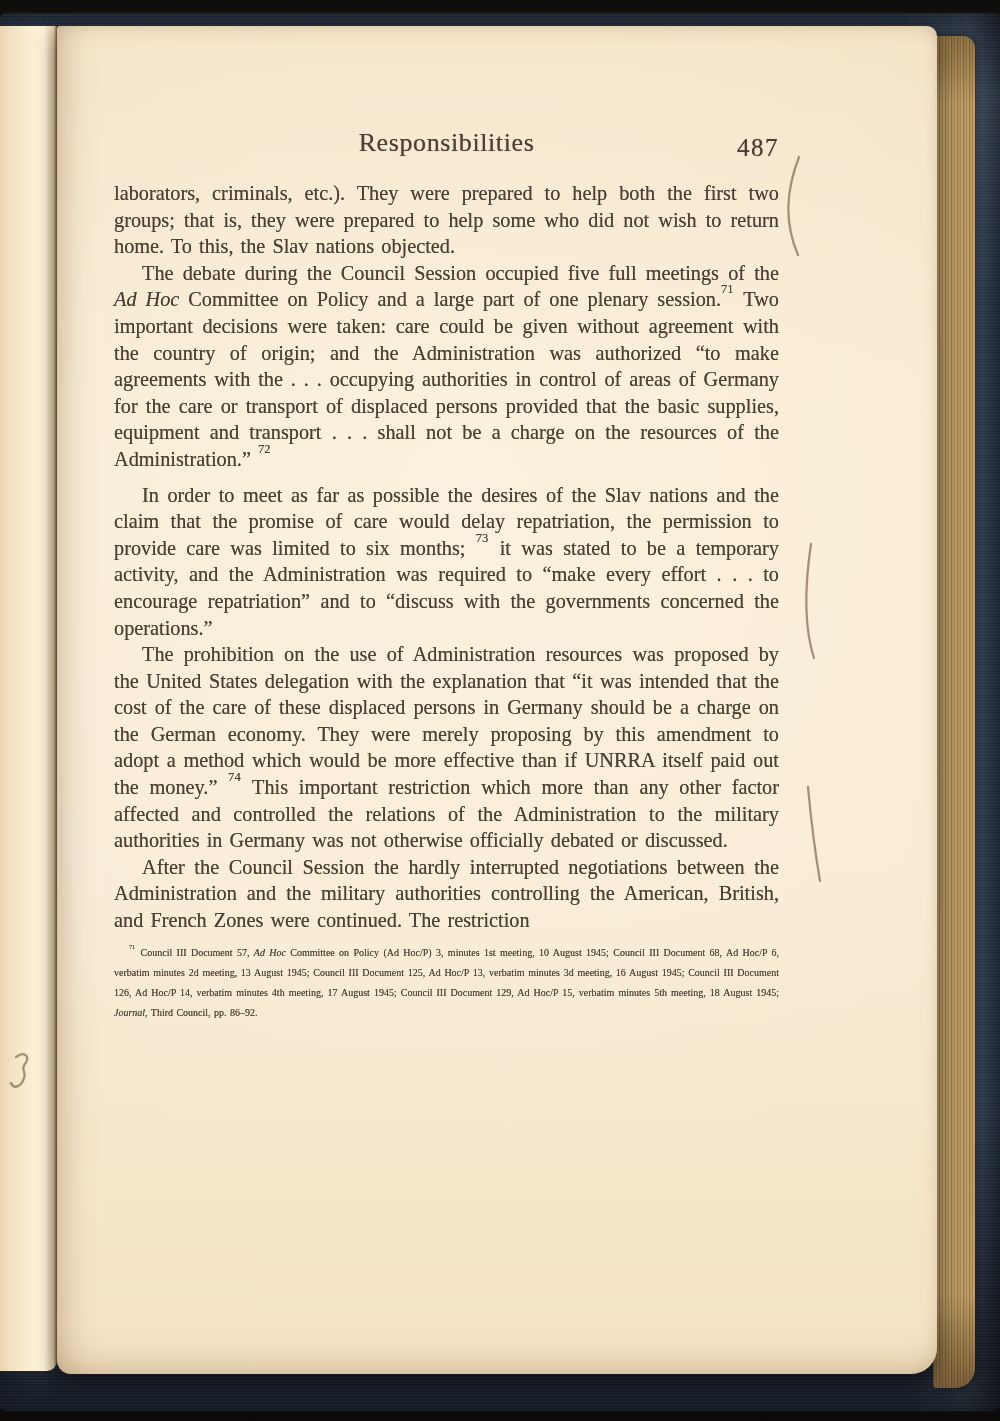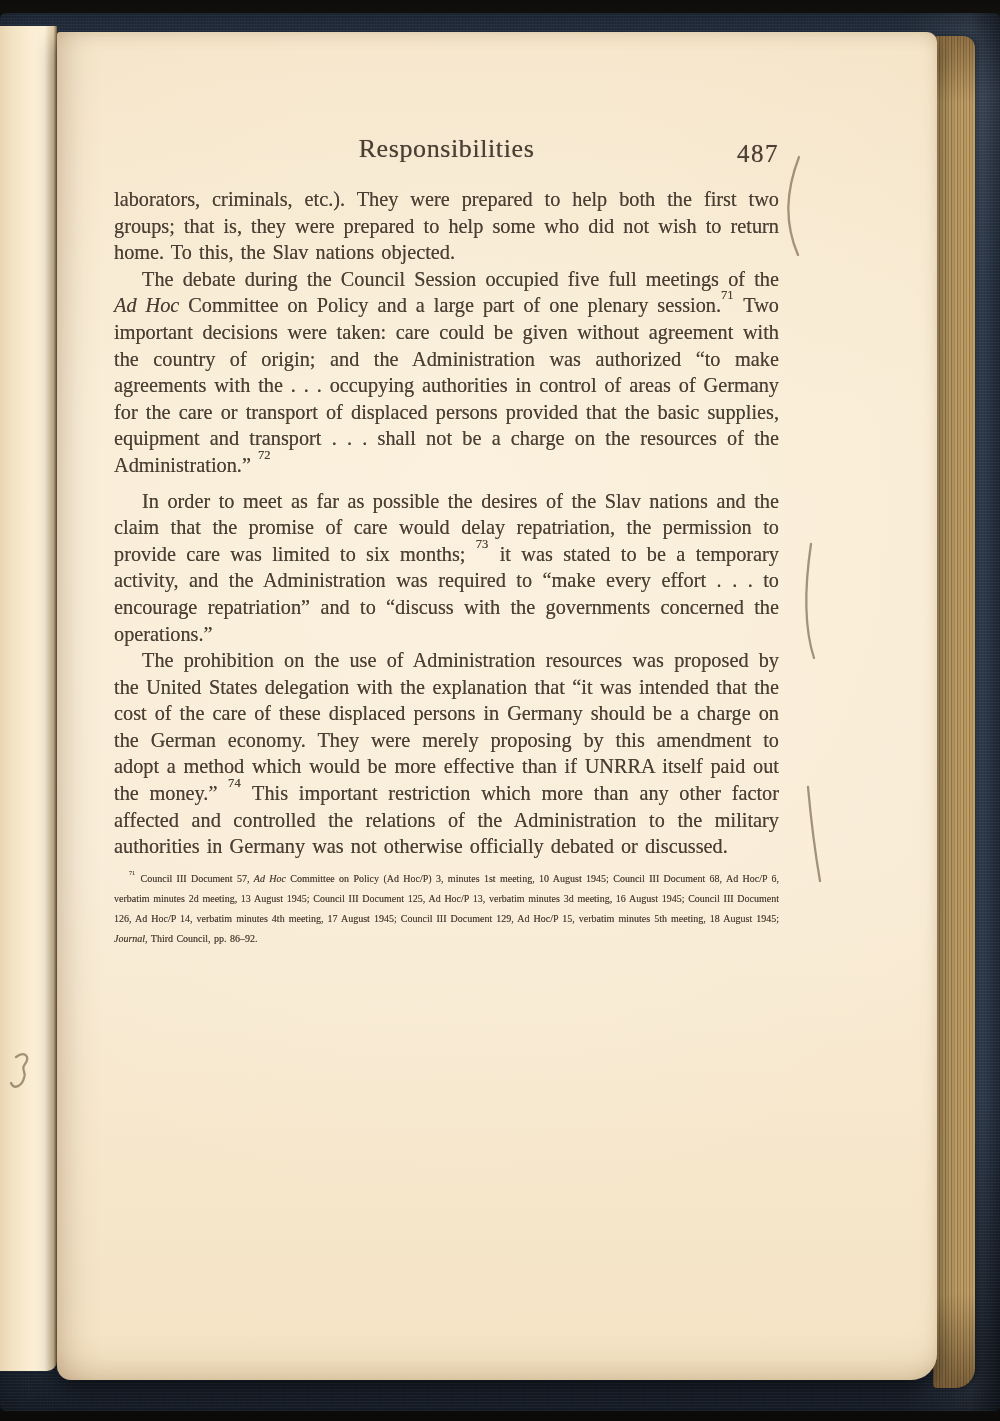--- a/index.html
+++ b/index.html
@@ -39,21 +39,21 @@
   
   .facing-page {
     position: absolute; left: 0; top: 26px; width: 57px; height: 1345px;
     background: linear-gradient(90deg,
       #e9d5b4 0%, #f3e3c4 22%, #fbeed4 55%, #fdf2db 78%,
       #e3cda6 94%, #8d7452 99%, #5c4830 100%);
     border-radius: 0 0 10px 0;
   }
   
   .page {
-    position: absolute; left: 57px; top: 32px; width: 880px; height: 1348px;
+    position: absolute; left: 57px; top: 26px; width: 880px; height: 1348px;
     background:
       radial-gradient(120% 85% at 46% 36%, rgba(255,252,244,0.30), transparent 62%),
       linear-gradient(180deg, #f5e5c9 0%, #f9ecd4 28%, #f9ecd6 62%, #f4e3c4 100%);
     border-radius: 3px 10px 26px 14px;
     box-shadow:
       inset 24px 0 34px -18px rgba(118,82,46,0.30),
       inset -8px 0 14px -8px rgba(150,110,60,0.18),
       inset 0 -26px 36px -20px rgba(128,88,44,0.26),
       inset 0 12px 20px -14px rgba(140,100,55,0.22),
       0 8px 22px rgba(0,0,0,0.55);
@@ -137,20 +137,21 @@
     <div class="page-header">
       <span class="running-head">Responsibilities</span>
       <span class="page-number">487</span>
     </div>
 
     <div class="body-text">
       <p class="para noindent"><span>laborators, criminals, etc.). They were prepared to help both the first two groups; that is, they were prepared to help some who did not wish to return home. To this, the Slav nations objected.</span></p>
       <p class="para"><span>The debate during the Council Session occupied five full meetings of the </span><i>Ad Hoc</i><span> Committee on Policy and a large part of one plenary session.</span><sup>71</sup><span> Two important decisions were taken: care could be given without agreement with the country of origin; and the Administration was authorized “to make agreements with the . . . occupying authorities in control of areas of Germany for the care or transport of displaced persons provided that the basic supplies, equipment and transport . . . shall not be a charge on the resources of the Administration.” </span><sup>72</sup></p>
       <p class="para spaced"><span>In order to meet as far as possible the desires of the Slav nations and the claim that the promise of care would delay repatriation, the permission to provide care was limited to six months; </span><sup>73</sup><span> it was stated to be a temporary activity, and the Administration was required to “make every effort . . . to encourage repatriation” and to “discuss with the governments concerned the operations.”</span></p>
       <p class="para"><span>The prohibition on the use of Administration resources was proposed by the United States delegation with the explanation that “it was intended that the cost of the care of these displaced persons in Germany should be a charge on the German economy. They were merely proposing by this amendment to adopt a method which would be more effective than if UNRRA itself paid out the money.” </span><sup>74</sup><span> This important restriction which more than any other factor affected and controlled the relations of the Administration to the military authorities in Germany was not otherwise officially debated or discussed.</span></p>
+      <p class="para"><span>After the Council Session the hardly interrupted negotiations between the Administration and the military authorities controlling the American, British, and French Zones were continued. The restriction</span></p>
     </div>
 
     <div class="footnotes">
       <p class="fn"><sup>71</sup><span> Council III Document 57, </span><i>Ad Hoc</i><span> Committee on Policy (Ad Hoc/P) 3, minutes 1st meeting, 10 August 1945; Council III Document 68, Ad Hoc/P 6, verbatim minutes 2d meeting, 13 August 1945; Council III Document 125, Ad Hoc/P 13, verbatim minutes 3d meeting, 16 August 1945; Council III Document 126, Ad Hoc/P 14, verbatim minutes 4th meeting, 17 August 1945; Council III Document 129, Ad Hoc/P 15, verbatim minutes 5th meeting, 18 August 1945; </span><i>Journal</i><span>, Third Council, pp. 86–92.</span></p>
     </div>
 
   </div>
 
   <svg class="marks" viewBox="0 0 1000 1421" xmlns="http://www.w3.org/2000/svg">
     <path d="M 799 157 C 786 191 784 222 798 255"></path>

